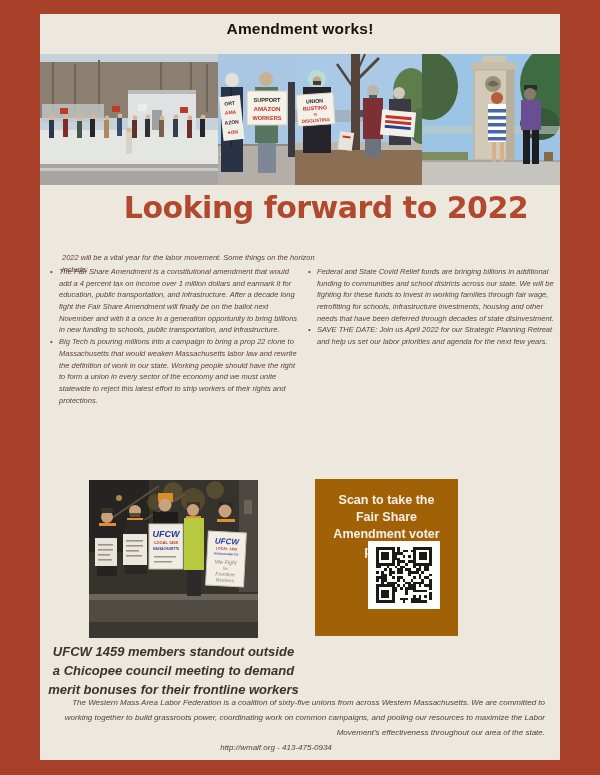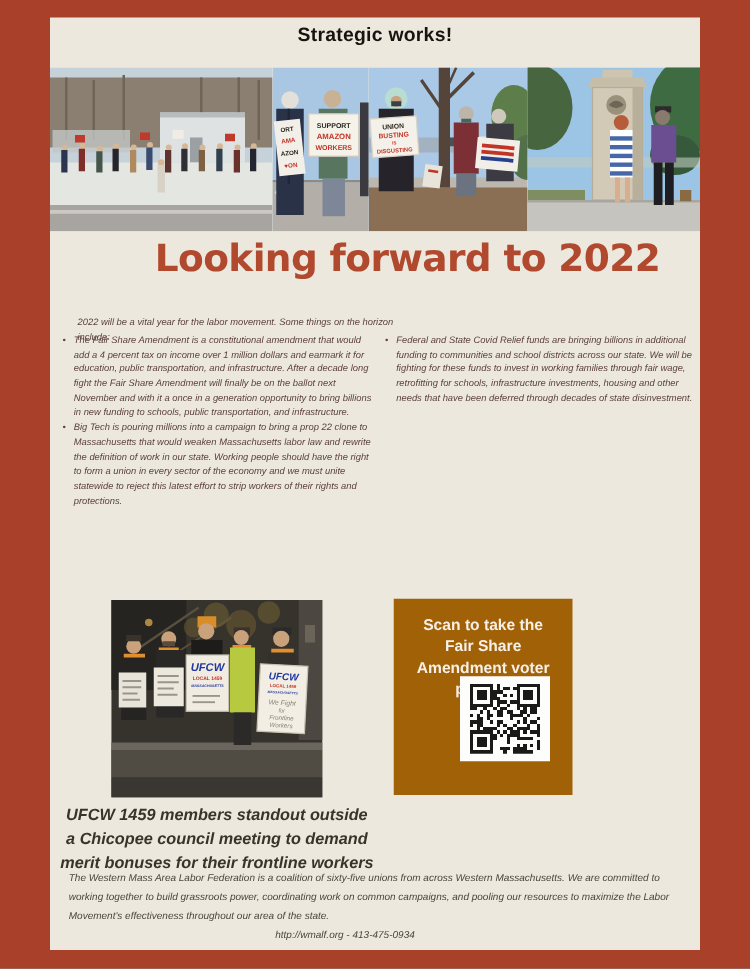--- a/index.html
+++ b/index.html
@@ -26,38 +26,38 @@
   .caption{left:8px;top:629px;width:251px;margin:0;text-align:center;font-style:italic;
            font-weight:bold;font-size:13px;line-height:1.45;color:#38342c;}
 
   .pledge{left:275px;top:465px;width:143px;height:157px;background:#a16207;}
   .pledge-text{padding:13px 14px 0;text-align:center;color:#f7efe8;font-weight:bold;
                font-size:12.5px;line-height:1.36;}
   .qr-wrap{position:absolute;left:53px;top:62px;width:72px;height:68px;background:#fdfdfb;
            display:flex;align-items:center;justify-content:center;}
   .qr-wrap svg{width:56px;height:56px;}
 
-  .about{left:15px;top:682px;width:490px;margin:0;text-align:left;font-style:italic;
+  .about{left:15px;top:682px;width:490px;margin:0;text-align:right;font-style:italic;
          font-size:8px;line-height:1.85;color:#4b453c;}
   .contact{left:0;top:729px;width:472px;margin:0;text-align:center;font-style:italic;
            font-size:8px;color:#4b453c;}
 
   svg text{font-family:"Liberation Sans",sans-serif;}
   .sign-dark{fill:#2a2520;font-weight:bold;}
   .sign-red{fill:#c23427;font-weight:bold;}
   .sign-blue{fill:#2336a0;font-weight:bold;font-style:italic;}
   .hand{fill:#8a8578;font-style:italic;}
 </style>
 </head>
 <body>
 
 <div class="page">
   <div class="inner">
 
-    <div class="abs masthead">Strategic works!</div>
+    <div class="abs masthead">Amendment works!</div>
 
     <div class="abs photo-strip">
 
       <svg width="178" height="131" viewBox="0 0 178 131" preserveAspectRatio="none">
         <rect width="178" height="131" fill="#c6d2da"></rect>
         <rect y="8" width="178" height="56" fill="#8b7f72"></rect>
         <g fill="#6e6458">
           <rect x="12" y="8" width="2" height="50"></rect>
             <rect x="34" y="10" width="2" height="48"></rect>
           <rect x="58" y="6" width="2" height="52"></rect>
@@ -234,20 +234,21 @@
 
     <p class="abs intro bodytxt">2022 will be a vital year for the labor movement. Some things on the horizon include:</p>
 
     <ul class="abs col bodytxt">
       <li>The Fair Share Amendment is a constitutional amendment that would add a 4 percent tax on income over 1 million dollars and earmark it for education, public transportation, and infrastructure. After a decade long fight the Fair Share Amendment will finally be on the ballot next November and with it a once in a generation opportunity to bring billions in new funding to schools, public transportation, and infrastructure.</li>
       <li>Big Tech is pouring millions into a campaign to bring a prop 22 clone to Massachusetts that would weaken Massachusetts labor law and rewrite the definition of work in our state. Working people should have the right to form a union in every sector of the economy and we must unite statewide to reject this latest effort to strip workers of their rights and protections.</li>
     </ul>
 
     <ul class="abs col right bodytxt">
       <li>Federal and State Covid Relief funds are bringing billions in additional funding to communities and school districts across our state. We will be fighting for these funds to invest in working families through fair wage, retrofitting for schools, infrastructure investments, housing and other needs that have been deferred through decades of state disinvestment.</li>
+      <li>SAVE THE DATE: Join us April 2022 for our Strategic Planning Retreat and help us set our labor priorities and agenda for the next few years.</li>
     </ul>
 
     <svg class="abs ufcw" width="169" height="158" viewBox="0 0 169 158" preserveAspectRatio="none">
       <rect width="169" height="158" fill="#36322c"></rect>
       <rect width="60" height="72" fill="#262420"></rect>
       <g>
         <path d="M20 40 L70 6" stroke="#57503f" stroke-width="2" fill="none"></path>
         <path d="M40 50 L96 14" stroke="#57503f" stroke-width="1.5" fill="none"></path>
         <circle cx="84" cy="12" r="10" fill="#6d5d33" opacity=".6"></circle>
         <circle cx="104" cy="20" r="12" fill="#6d5d33" opacity=".55"></circle>

